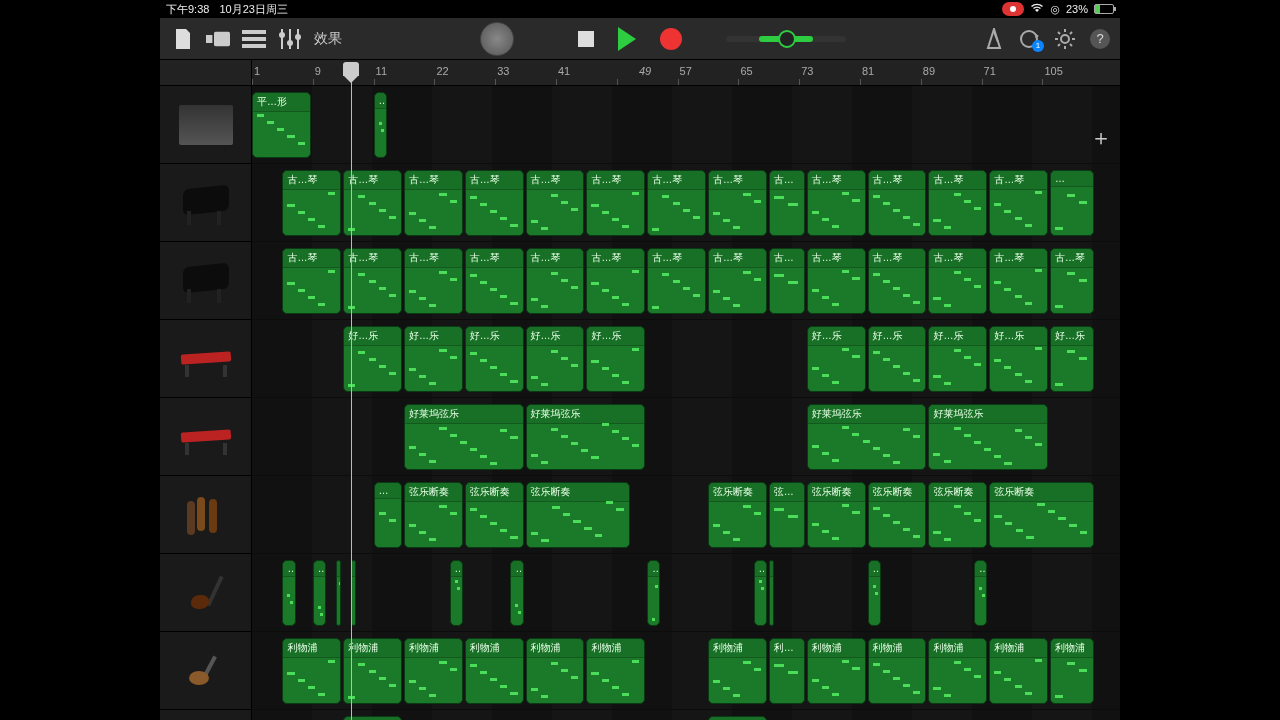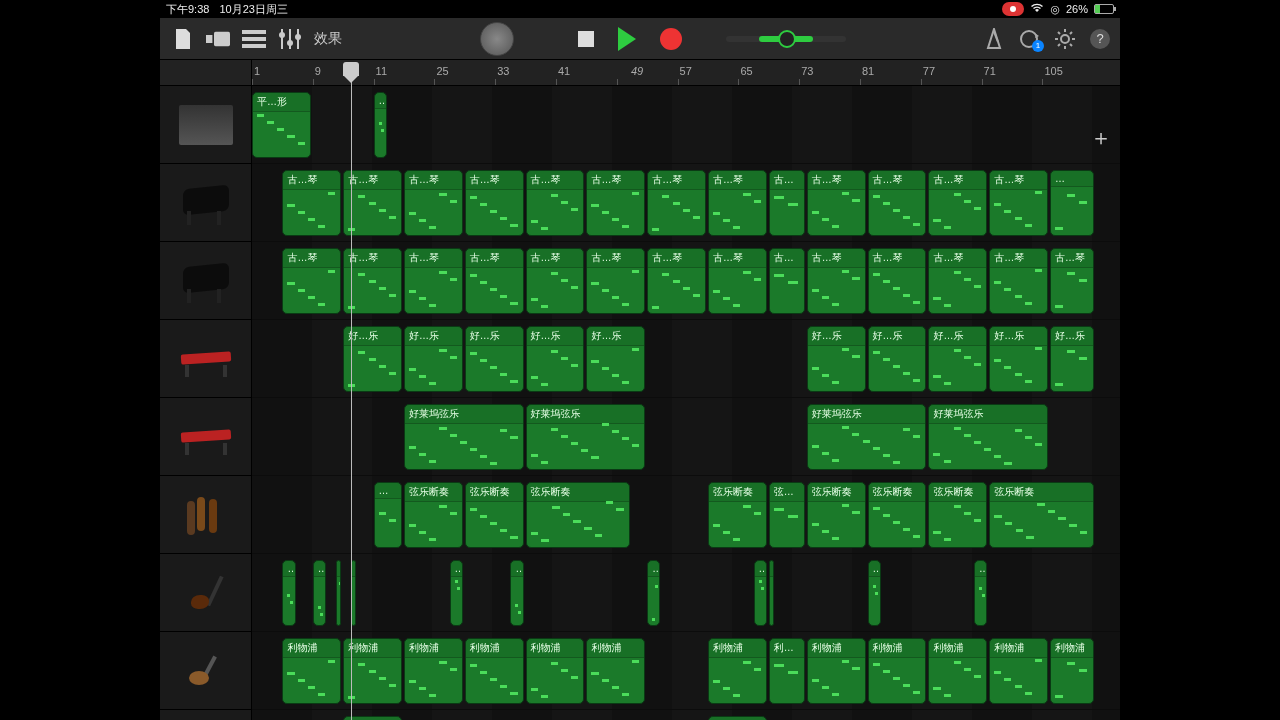--- a/index.html
+++ b/index.html
@@ -247,21 +247,21 @@
     <div class="status-right">
       <div class="rec-indicator">
           <div class="rec-dot"></div>
         </div>
       <span class="wifi">
         <svg width="14" height="10" viewBox="0 0 14 10">
             <path d="M7 9 L9 7 A3 3 0 0 0 5 7 Z M3 5 A6 6 0 0 1 11 5 L10 6 A4.5 4.5 0 0 0 4 6 Z M1 3 A9 9 0 0 1 13 3 L12 4 A7.5 7.5 0 0 0 2 4 Z" fill="#eee"></path>
           </svg>
       </span>
       <span style="color:#eee;font-size:11px;">◎</span>
-      <span>26%</span>
+      <span>23%</span>
       <div class="batt">
           <div class="batt-fill"></div>
         </div>
     </div>
   </div>
 
   <div class="toolbar">
     <div class="tb-btn">
       <svg class="tb-icon" viewBox="0 0 24 24">
           <path d="M6 2 H16 L20 6 V22 H6 Z" fill="#ddd"></path>
@@ -370,37 +370,37 @@
     </div>
     <div class="timeline-area">
       <div class="ruler" id="ruler">
           <div class="ruler-tick" style="left: 0px;"></div>
           <div class="ruler-mark" style="left: 2px;">1</div>
           <div class="ruler-tick" style="left: 60.8px;"></div>
           <div class="ruler-mark" style="left: 62.8px;">9</div>
           <div class="ruler-tick" style="left: 121.6px;"></div>
           <div class="ruler-mark" style="left: 123.6px;">11</div>
           <div class="ruler-tick" style="left: 182.4px;"></div>
-          <div class="ruler-mark" style="left: 184.4px;">25</div>
+          <div class="ruler-mark" style="left: 184.4px;">22</div>
           <div class="ruler-tick" style="left: 243.2px;"></div>
           <div class="ruler-mark" style="left: 245.2px;">33</div>
           <div class="ruler-tick" style="left: 304px;"></div>
           <div class="ruler-mark" style="left: 306px;">41</div>
           <div class="ruler-tick" style="left: 364.8px;"></div>
-          <div class="ruler-mark" style="left: 379px; font-style: italic;">49</div>
+          <div class="ruler-mark" style="left: 387px; font-style: italic;">49</div>
           <div class="ruler-tick" style="left: 425.6px;"></div>
           <div class="ruler-mark" style="left: 427.6px;">57</div>
           <div class="ruler-tick" style="left: 486.4px;"></div>
           <div class="ruler-mark" style="left: 488.4px;">65</div>
           <div class="ruler-tick" style="left: 547.2px;"></div>
           <div class="ruler-mark" style="left: 549.2px;">73</div>
           <div class="ruler-tick" style="left: 608px;"></div>
           <div class="ruler-mark" style="left: 610px;">81</div>
           <div class="ruler-tick" style="left: 668.8px;"></div>
-          <div class="ruler-mark" style="left: 670.8px;">77</div>
+          <div class="ruler-mark" style="left: 670.8px;">89</div>
           <div class="ruler-tick" style="left: 729.6px;"></div>
           <div class="ruler-mark" style="left: 731.6px;">71</div>
           <div class="ruler-tick" style="left: 790.4px;"></div>
           <div class="ruler-mark" style="left: 792.4px;">105</div>
           <div class="playhead" style="left: 98.8px;"></div>
         </div>
       <div class="add-track">＋</div>
       <div class="scroll-ind"></div>
       <div class="tracks-canvas" id="tracks-canvas">
           <div class="track-row">

